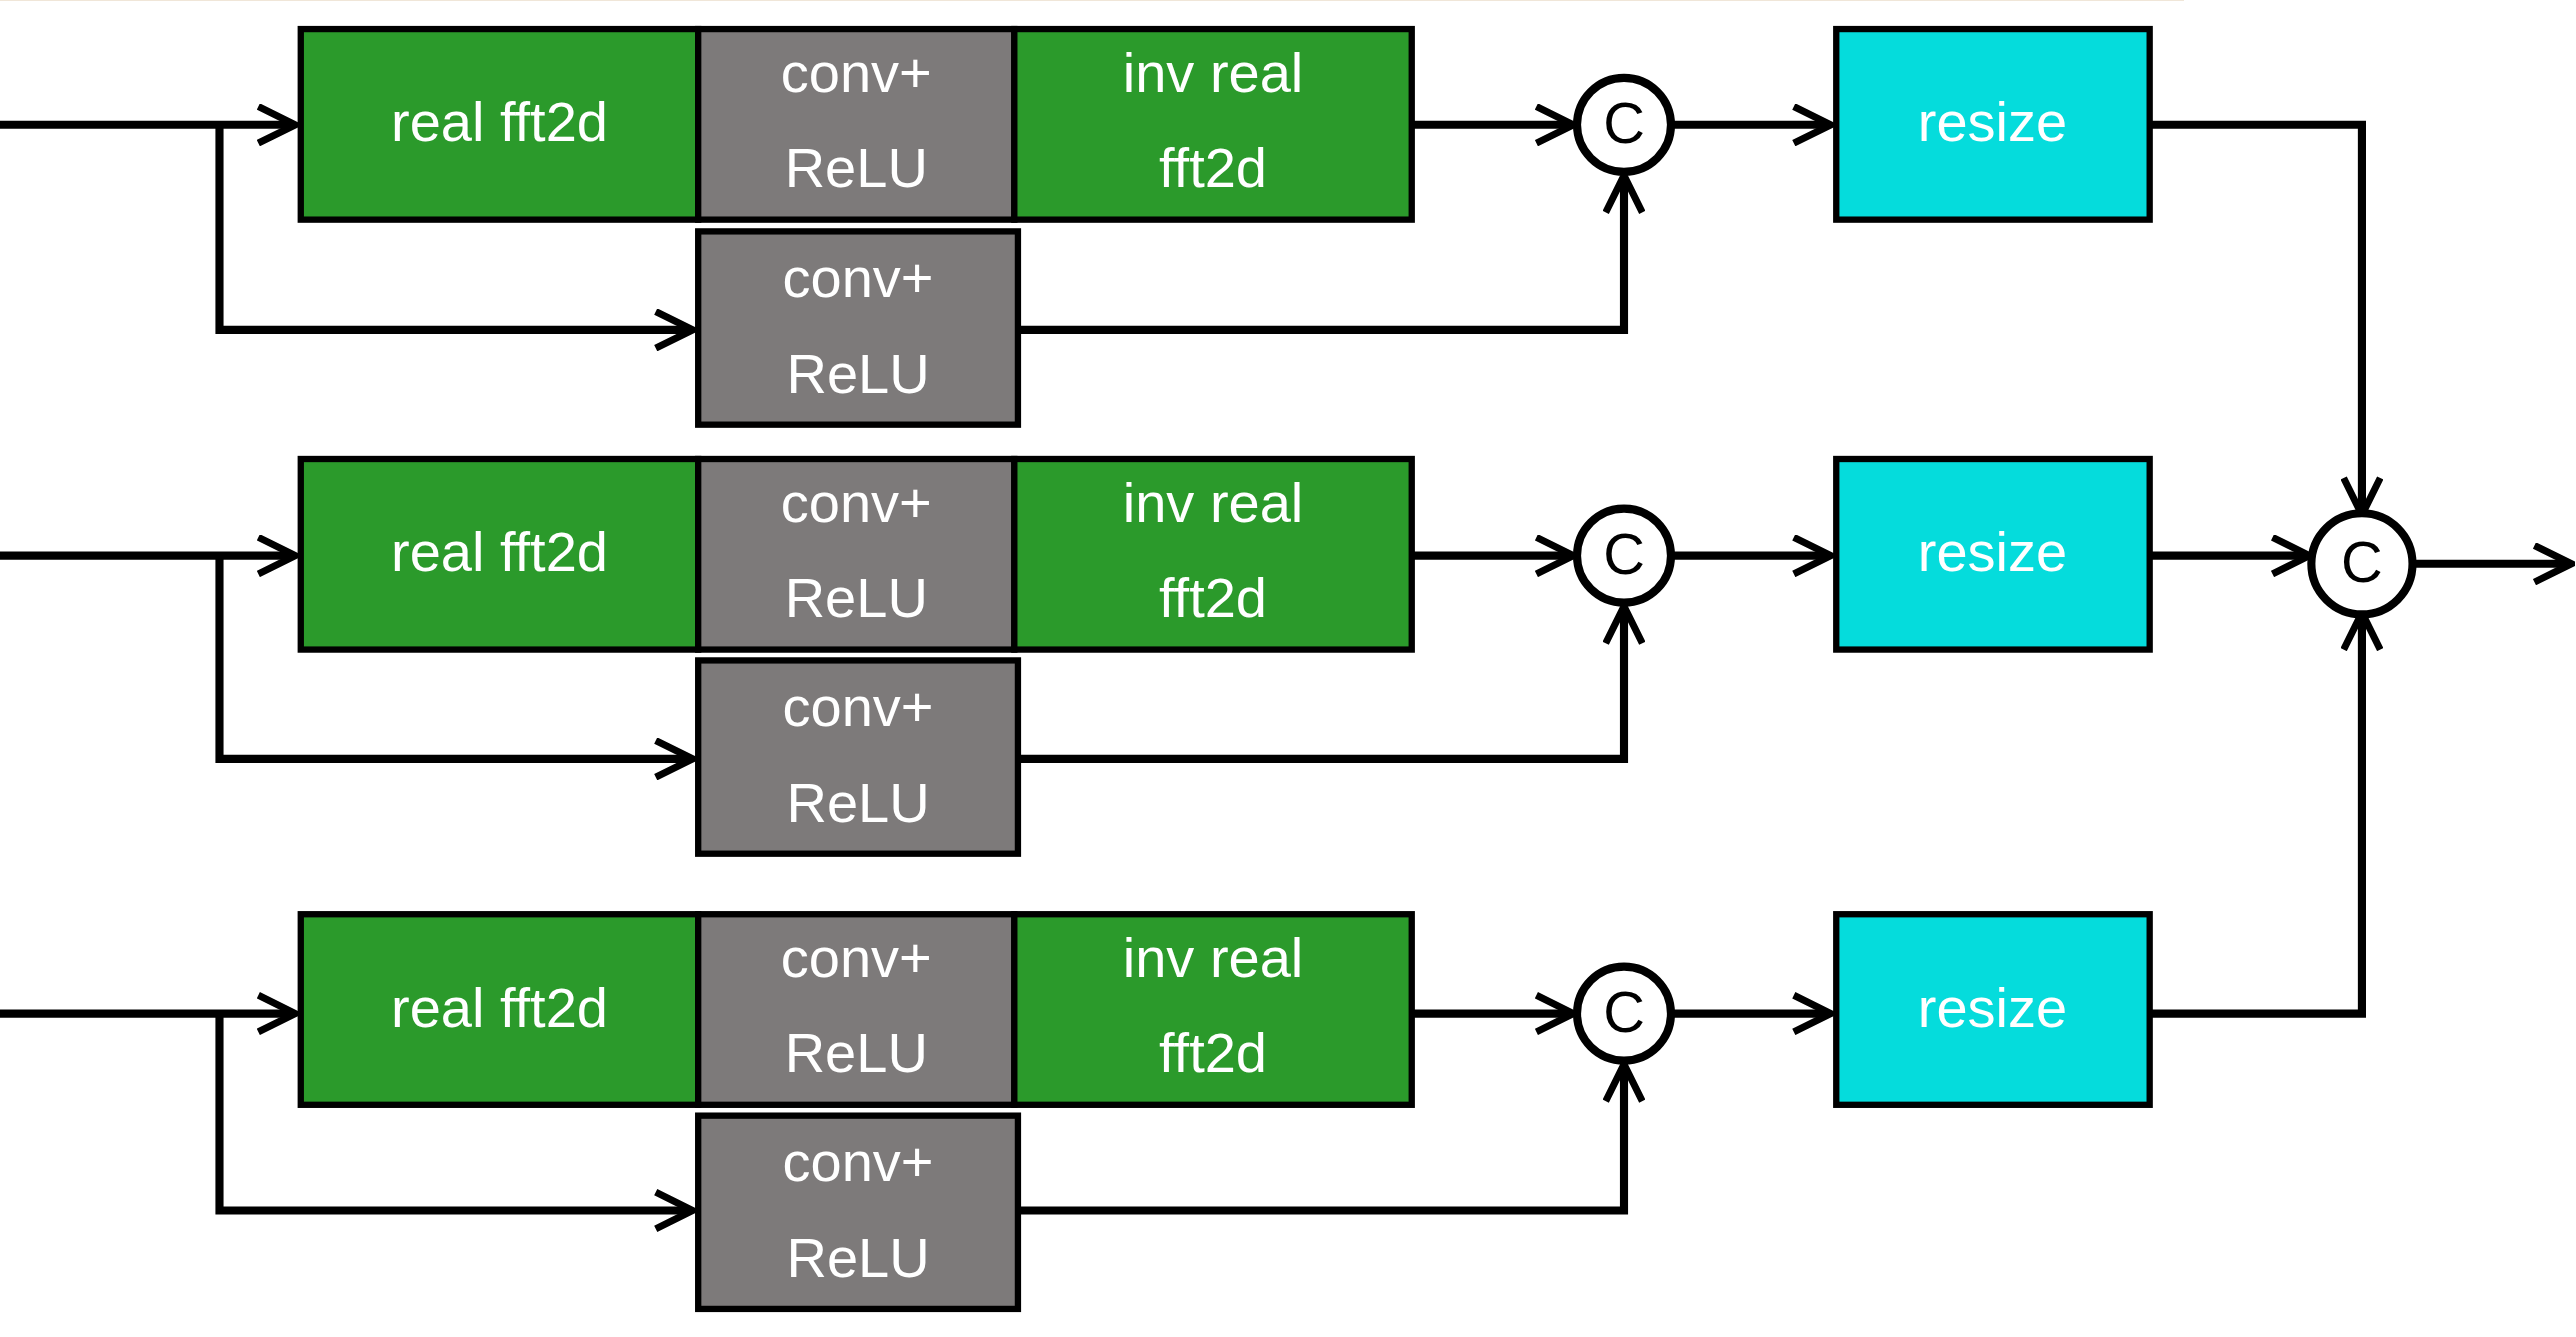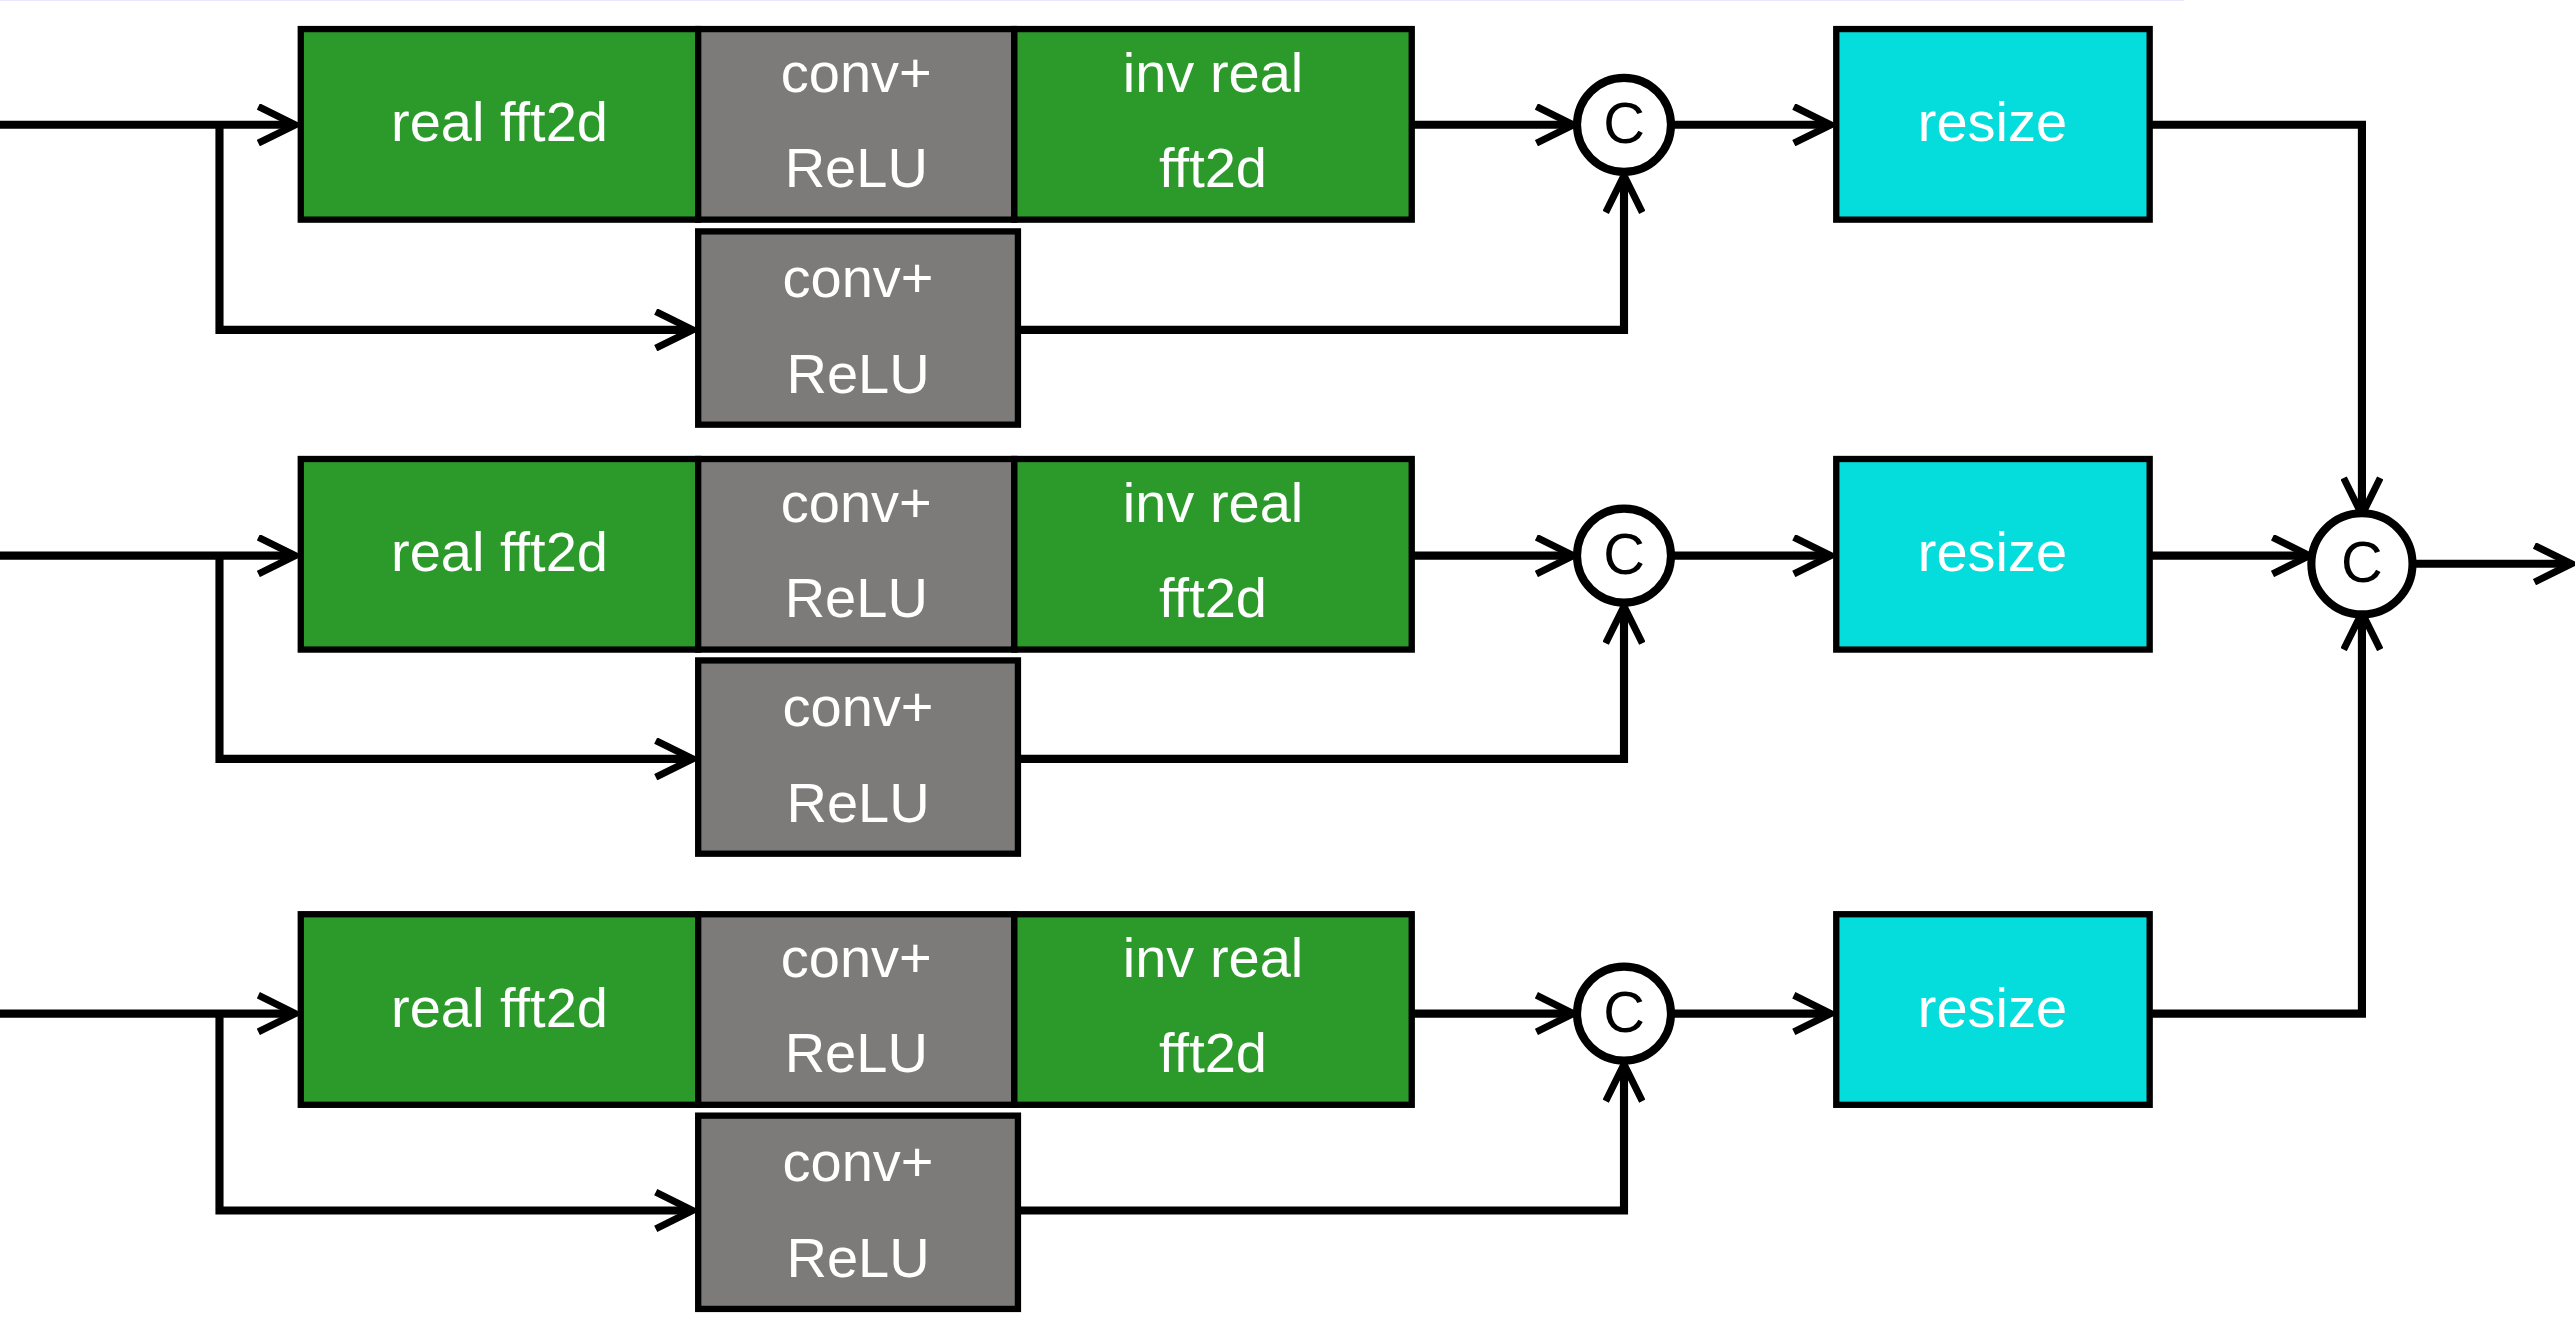--- a/index.html
+++ b/index.html
@@ -11,21 +11,21 @@
   body {
     width: 2576px;
     height: 1338px;
     overflow: hidden;
     font-family: "Liberation Sans", sans-serif;
   }
   #diagram-root {
     position: relative;
     width: 2184px;
     height: 1338px;
-    background: #8b5cf6;
+    background: #a16207;
   }
   svg#diagram-svg {
     display: block;
     width: 2576px;
     height: 1338px;
   }
   .blk-label {
     font-family: "Liberation Sans", sans-serif;
     font-size: 62px;
     fill: #ffffff;

